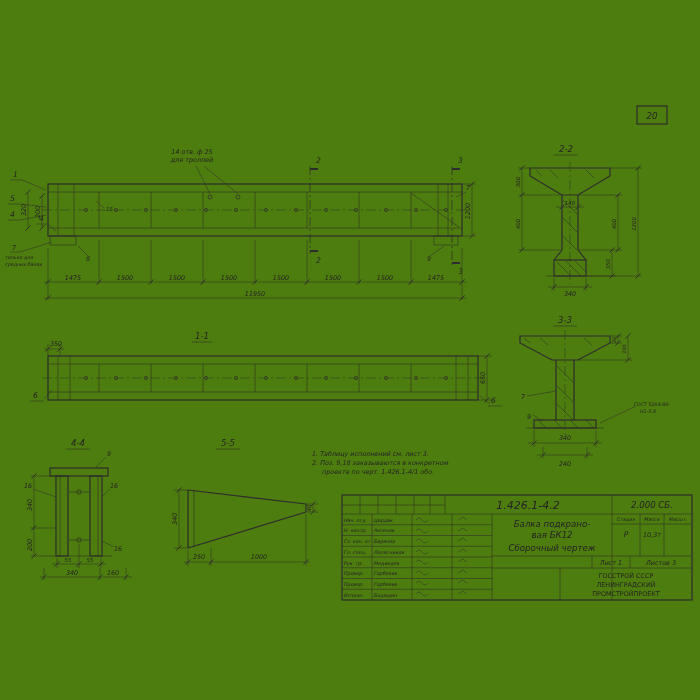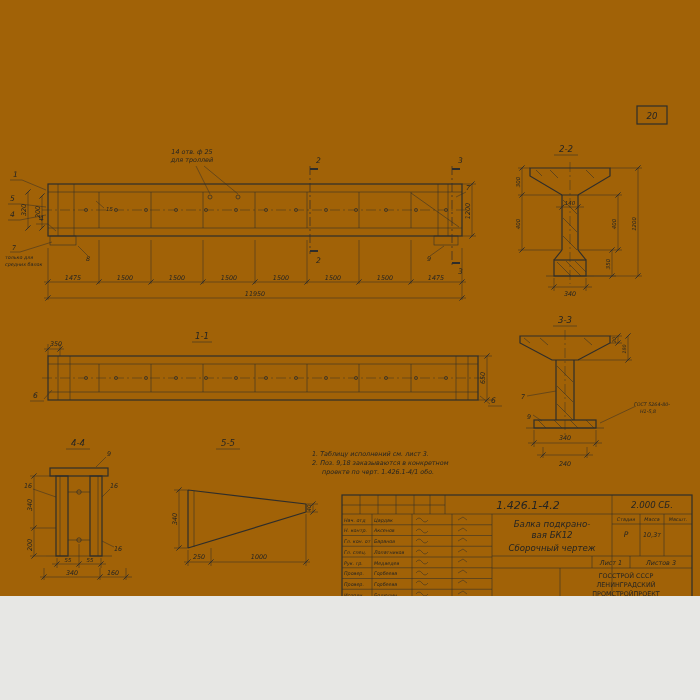--- a/index.html
+++ b/index.html
@@ -1,17 +1,17 @@
 <!DOCTYPE html>
 <html><head>
 <meta charset="utf-8">
 <style>
   html,body{margin:0;padding:0}
   body{background:#e7e7e4;font-family:"DejaVu Sans",sans-serif}
-  .sheet{width:700px;height:596px;background:#a16207;position:relative;overflow:hidden}
+  .sheet{width:700px;height:700px;background:#4d7c0f;position:relative;overflow:hidden}
   svg{display:block}
   .ln{fill:none;stroke:#2e2d2b;stroke-width:1.2}
   .tn{fill:none;stroke:#2e2d2b;stroke-width:0.55}
   .dim{fill:none;stroke:#2e2d2b;stroke-width:0.5}
   .cl{fill:none;stroke:#2e2d2b;stroke-width:0.45;stroke-dasharray:10 3 2 3}
   .cut{fill:none;stroke:#2e2d2b;stroke-width:0.7;stroke-dasharray:9 3 2 3}
   .thk{fill:none;stroke:#2e2d2b;stroke-width:1.8}
   .hole{fill:none;stroke:#2e2d2b;stroke-width:0.7}
   text{fill:#242423;font-style:italic;font-family:"DejaVu Sans",sans-serif}
   .t45{font-size:4.8px}.t5{font-size:5.4px}.t6{font-size:6.4px}

